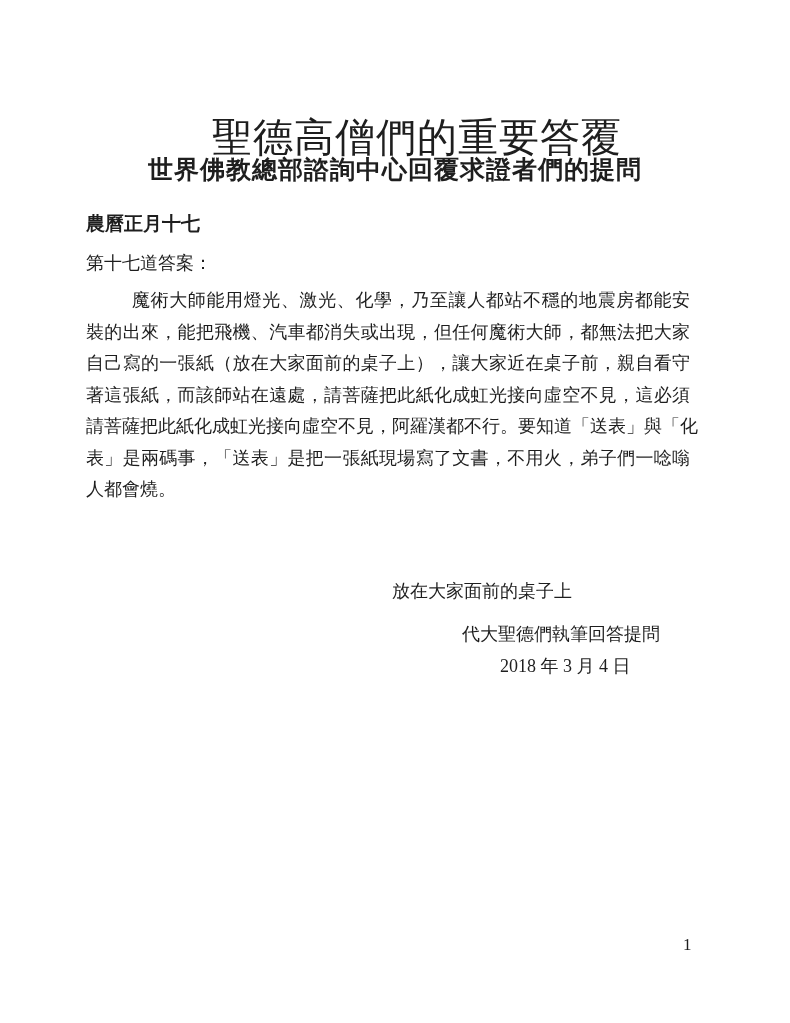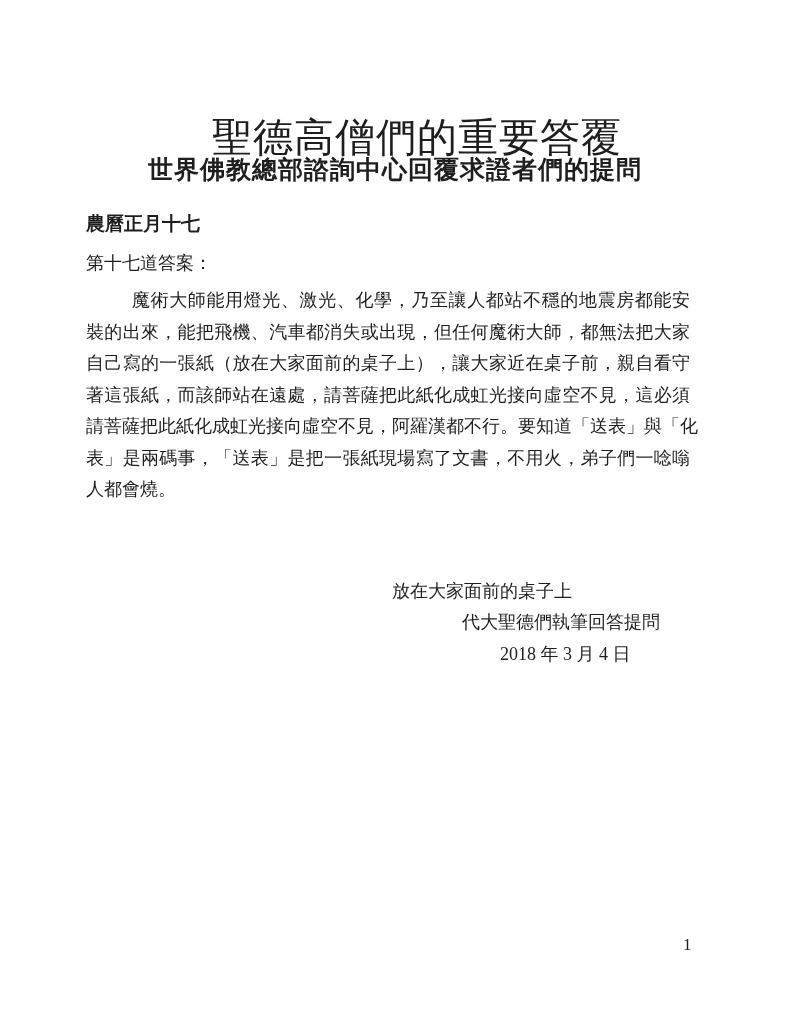--- a/index.html
+++ b/index.html
@@ -70,21 +70,21 @@
     text-align: center;
     text-align-last: left;
   }
   .signature {
     margin-top: 70px;
   }
   .sig-line {
     white-space: nowrap;
   }
   .sig-org    { margin-left: 306px; }
-  .sig-author { margin-left: 376px; }
+  .sig-author { margin-left: 376px; margin-top: 12px; }
   .sig-date   { margin-left: 414px; }
   .page-number {
     position: absolute;
     left: 683px;
     top: 934px;
     font-size: 17px;
     line-height: 22px;
   }
 </style>
 </head>

